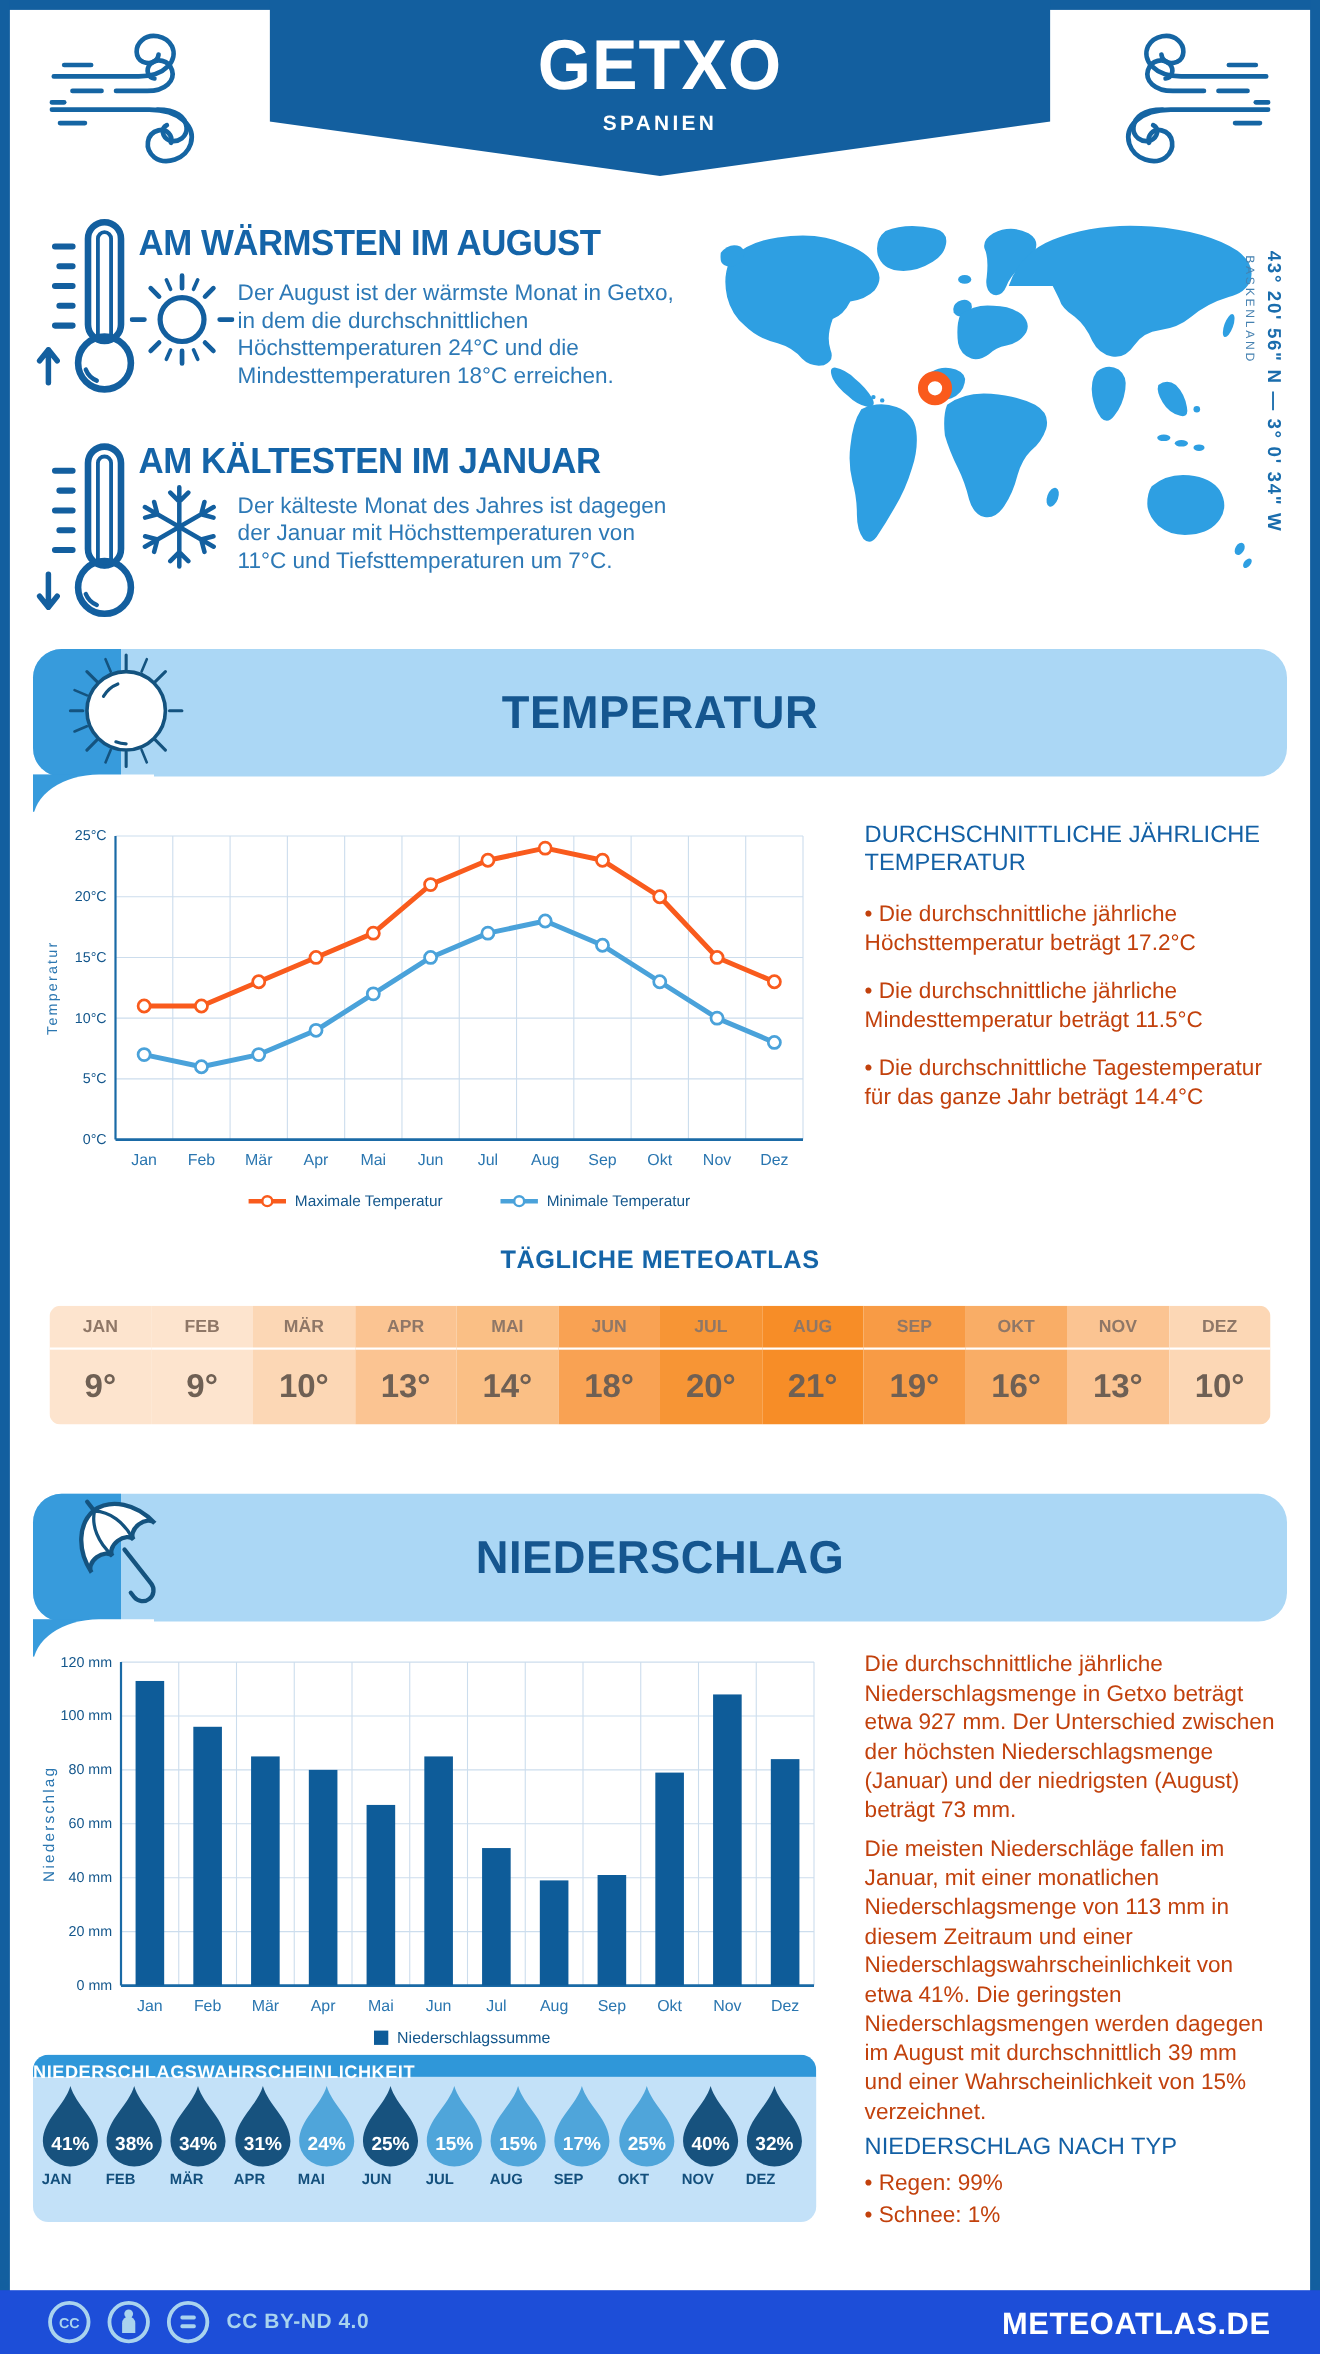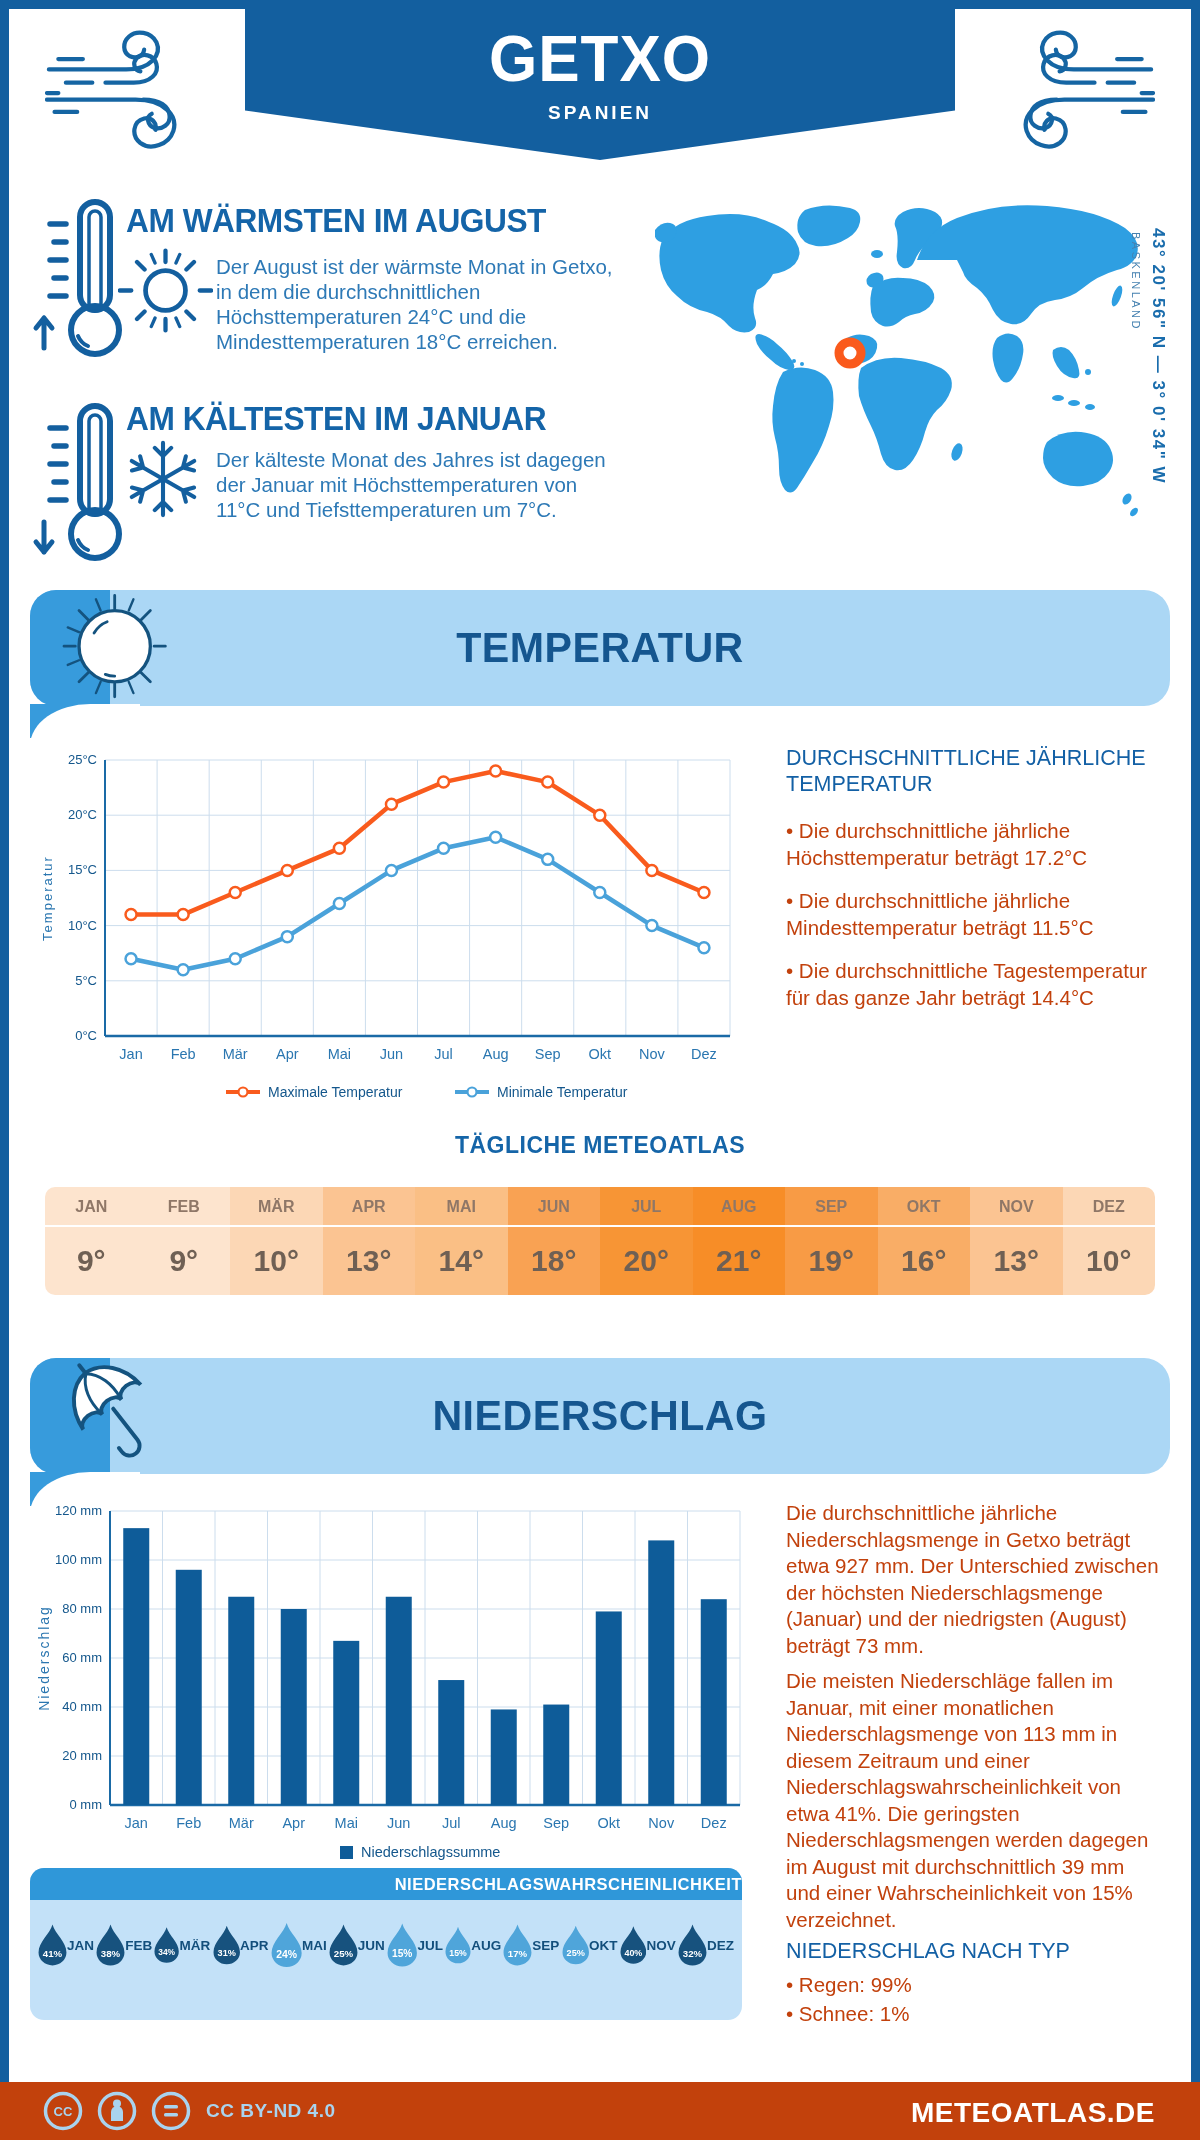--- a/index.html
+++ b/index.html
@@ -39,27 +39,27 @@
   .daily-title{color:#1565a8;font-size:23px;font-weight:700;letter-spacing:.5px;}
   
   .mtable{left:45px;top:1187px;width:1110px;height:108px;border-radius:10px;overflow:hidden;display:flex;}
   .mcell{flex:1;display:flex;flex-direction:column;}
   .mcell .mh{height:38px;line-height:40px;text-align:center;font-size:16px;font-weight:700;
              color:#8f7767;border-bottom:2px solid #ffffff;}
   .mcell .mv{flex:1;display:flex;align-items:center;justify-content:center;
              font-size:30px;font-weight:700;color:#6f6054;}
   
   .prob{left:30px;top:1868px;width:712px;height:152px;background:#c3e1f8;border-radius:14px;overflow:hidden;}
-  .prob .ph{height:32px;line-height:32px;background:#2f97d9;color:#ffffff;text-align:right;
+  .prob .ph{height:20px;line-height:32px;background:#2f97d9;color:#ffffff;text-align:left;
             font-size:16.5px;font-weight:700;letter-spacing:.5px;}
   .drops{display:flex;justify-content:space-between;padding:6px 8px 0 8px;}
-  .dropcell{width:56px;display:flex;flex-direction:row;align-items:center;}
+  .dropcell{width:56px;display:flex;flex-direction:column;}
   .dropcell .dm{margin-top:1px;font-size:13.5px;font-weight:700;color:#134f7c;}
   
-  .footer{left:0;top:2082px;width:1200px;height:58px;background:#c2410c;}
+  .footer{left:0;top:2082px;width:1200px;height:58px;background:#1d4ed8;}
   .cc-text{position:absolute;left:206px;top:18px;color:#a9d3ee;font-size:19px;font-weight:700;letter-spacing:.5px;}
   .site{position:absolute;right:45px;top:15px;color:#ffffff;font-size:28px;font-weight:700;letter-spacing:.5px;}
   svg{display:block;}
 </style>
 </head>
 <body>
 
 <div class="page">
 
   <div class="abs navy b-top"></div>

